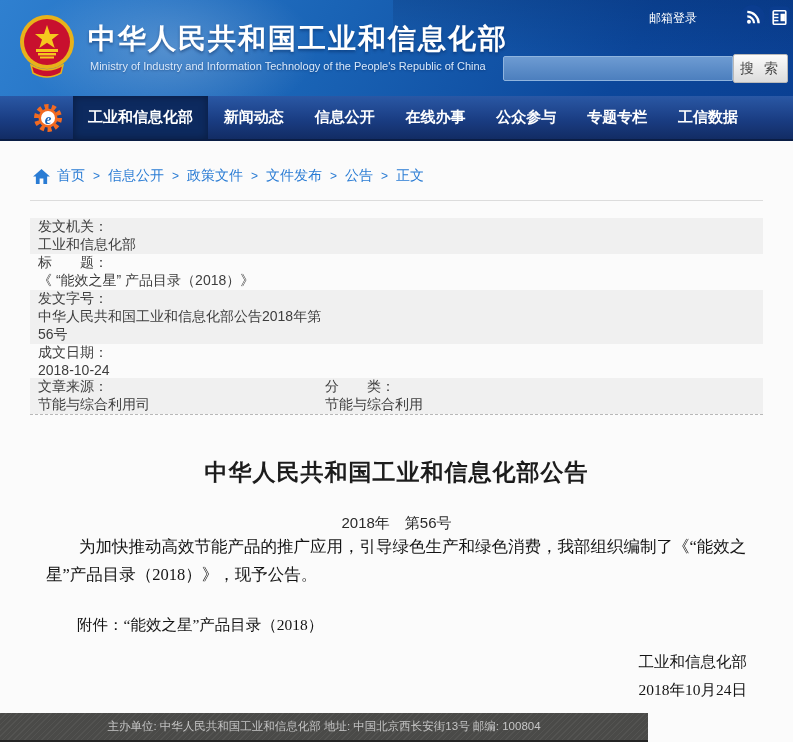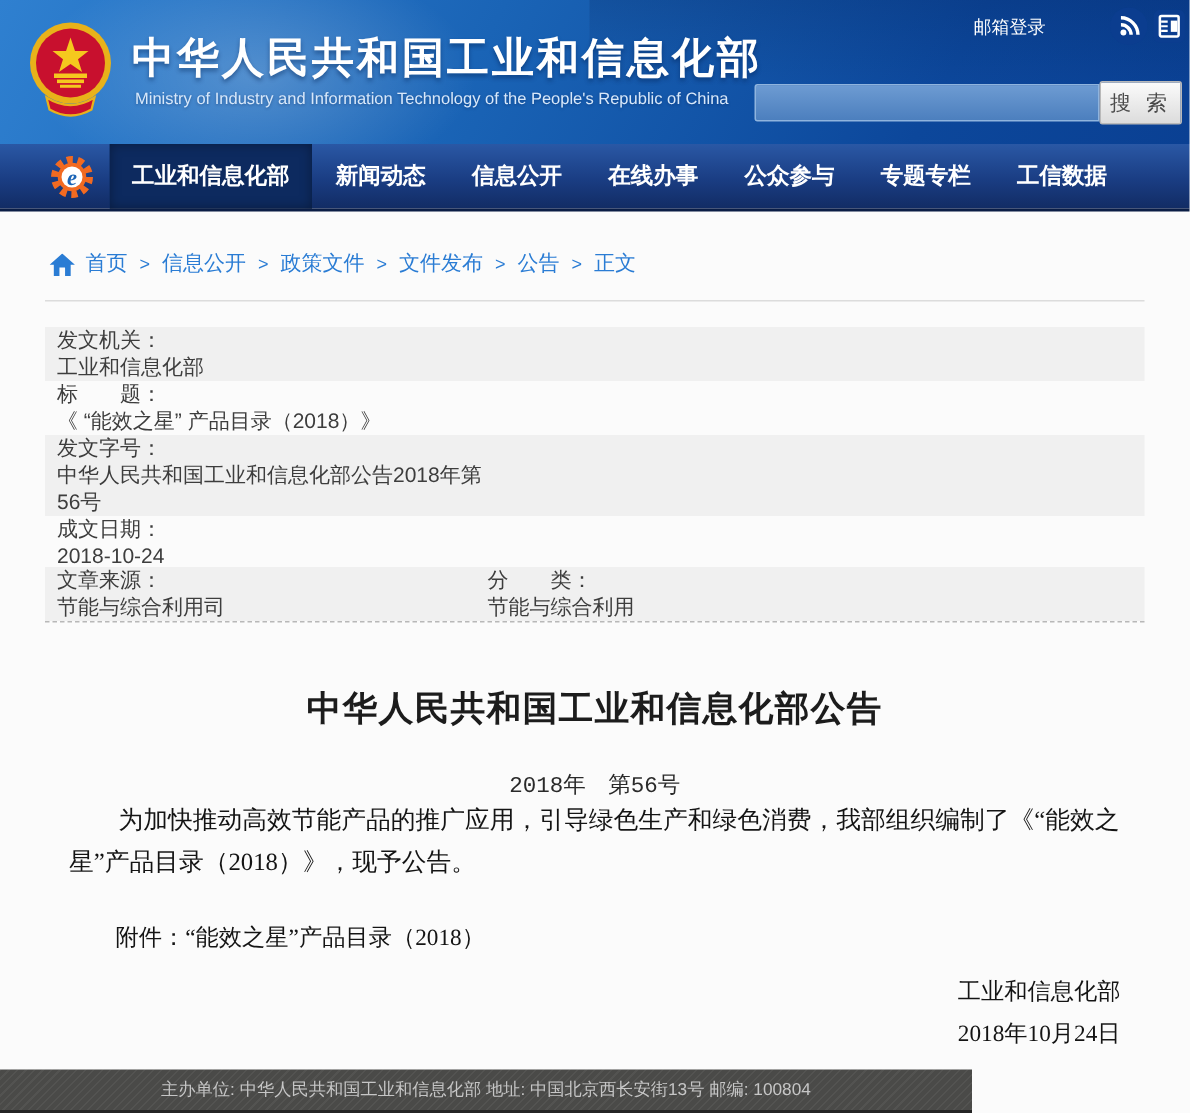--- a/index.html
+++ b/index.html
@@ -57,21 +57,21 @@
   .meta-cell.c1 { width:287px; flex:none; }
   .meta-cell.c2 { flex:1; }
   .meta-label { color:#3d3d3d; white-space:pre; }
   .meta-value { color:#3d3d3d; }
 
   
   .doc { padding:0 46px; }
   .doc-title { text-align:center; margin-top:42px; font-size:23px; font-weight:bold; color:#1c1c1c;
     letter-spacing:1px; }
   .doc-number { text-align:center; margin-top:26px; font-size:15px; color:#2a2a2a;
-    font-family:Liberation Mono, monospace; }
+    font-family:Liberation Sans, sans-serif; }
   .doc-para { font-size:16.5px; line-height:28px; color:#141414; text-indent:2em;
     font-family:"Liberation Serif", serif; }
   .doc-attachment { margin-top:26px; font-size:15.5px; color:#141414; text-indent:2em;
     font-family:"Liberation Serif", serif; cursor:pointer; }
   .doc-sign { margin-top:12px; text-align:right; font-size:15.5px; line-height:28px; color:#141414;
     font-family:"Liberation Serif", serif; }
 
   
   .footer { position:absolute; left:0; bottom:0; width:648px; height:29px; display:flex;
     align-items:center; justify-content:center; background-color:#4a4a48;

